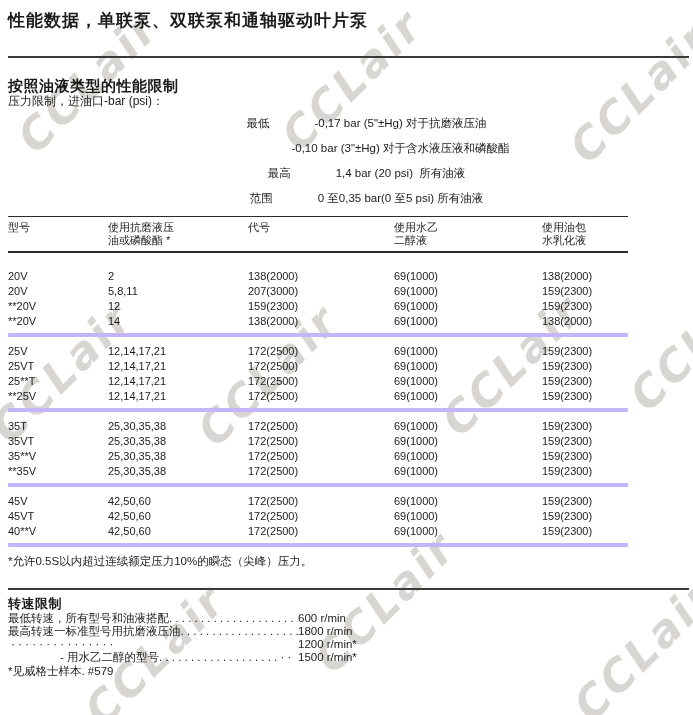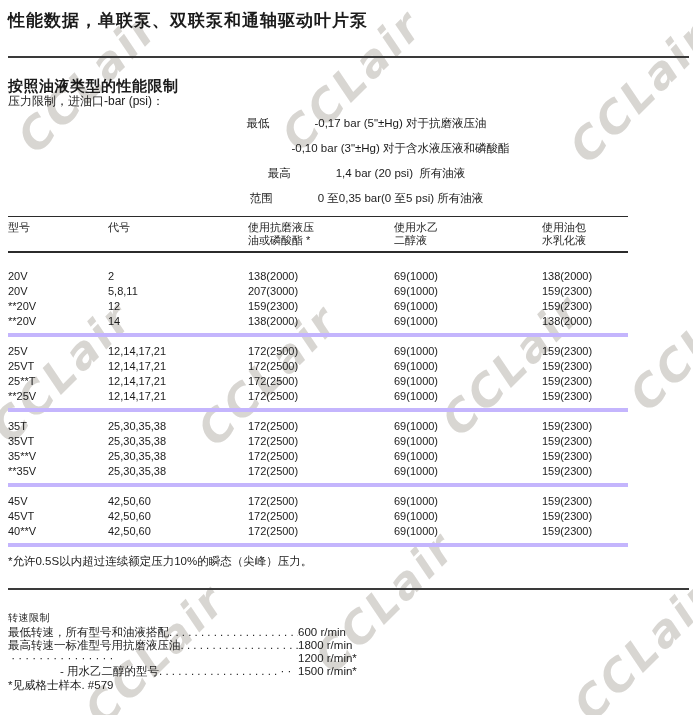--- a/index.html
+++ b/index.html
@@ -56,21 +56,21 @@
   .tgroup { border-bottom: 4px solid #c4b5fd; padding: 7px 0 4px 0; }
   .tgroup:first-child { padding-top: 16px; }
   .trow {
     display: grid;
     grid-template-columns: 100px 140px 146px 148px 1fr;
     line-height: 15px;
     white-space: nowrap;
   }
   .tfootnote { margin-top: 7px; font-size: 11.5px; line-height: 14px; }
 
-  .sec3-head { margin-top: 20px; font-size: 10px; font-weight: normal; line-height: 16px; letter-spacing: 0.5px; }
+  .sec3-head { margin-top: 6px; font-size: 13px; font-weight: bold; line-height: 16px; letter-spacing: 0.5px; }
   .speed-lines { font-size: 11.5px; }
   .speed-line { display: flex; width: 354px; line-height: 13px; }
   .speed-label { white-space: pre; flex: none; }
   .speed-dots { flex: 1; overflow: hidden; white-space: pre; }
   .speed-value { flex: none; width: 64px; white-space: pre; }
   .speed-indent-a .speed-label { padding-left: 67px; }
   .speed-indent-b .speed-label { padding-left: 52px; }
   .footnote2 { font-size: 11.5px; line-height: 14px; }
 </style>
 </head>
@@ -120,26 +120,26 @@
     </div>
 
 
     <div class="ptable">
       <div class="thead">
         <div class="tcell">
           <span>型号</span>
             <span></span>
         </div>
         <div class="tcell">
+          <span>使用抗磨液压</span>
+            <span>油或磷酸酯 *</span>
+        </div>
+        <div class="tcell">
           <span>代号</span>
             <span></span>
-        </div>
-        <div class="tcell">
-          <span>使用抗磨液压</span>
-            <span>油或磷酸酯 *</span>
         </div>
         <div class="tcell">
           <span>使用水乙</span>
             <span>二醇液</span>
         </div>
         <div class="tcell">
           <span>使用油包</span>
             <span>水乳化液</span>
         </div>
       </div>

